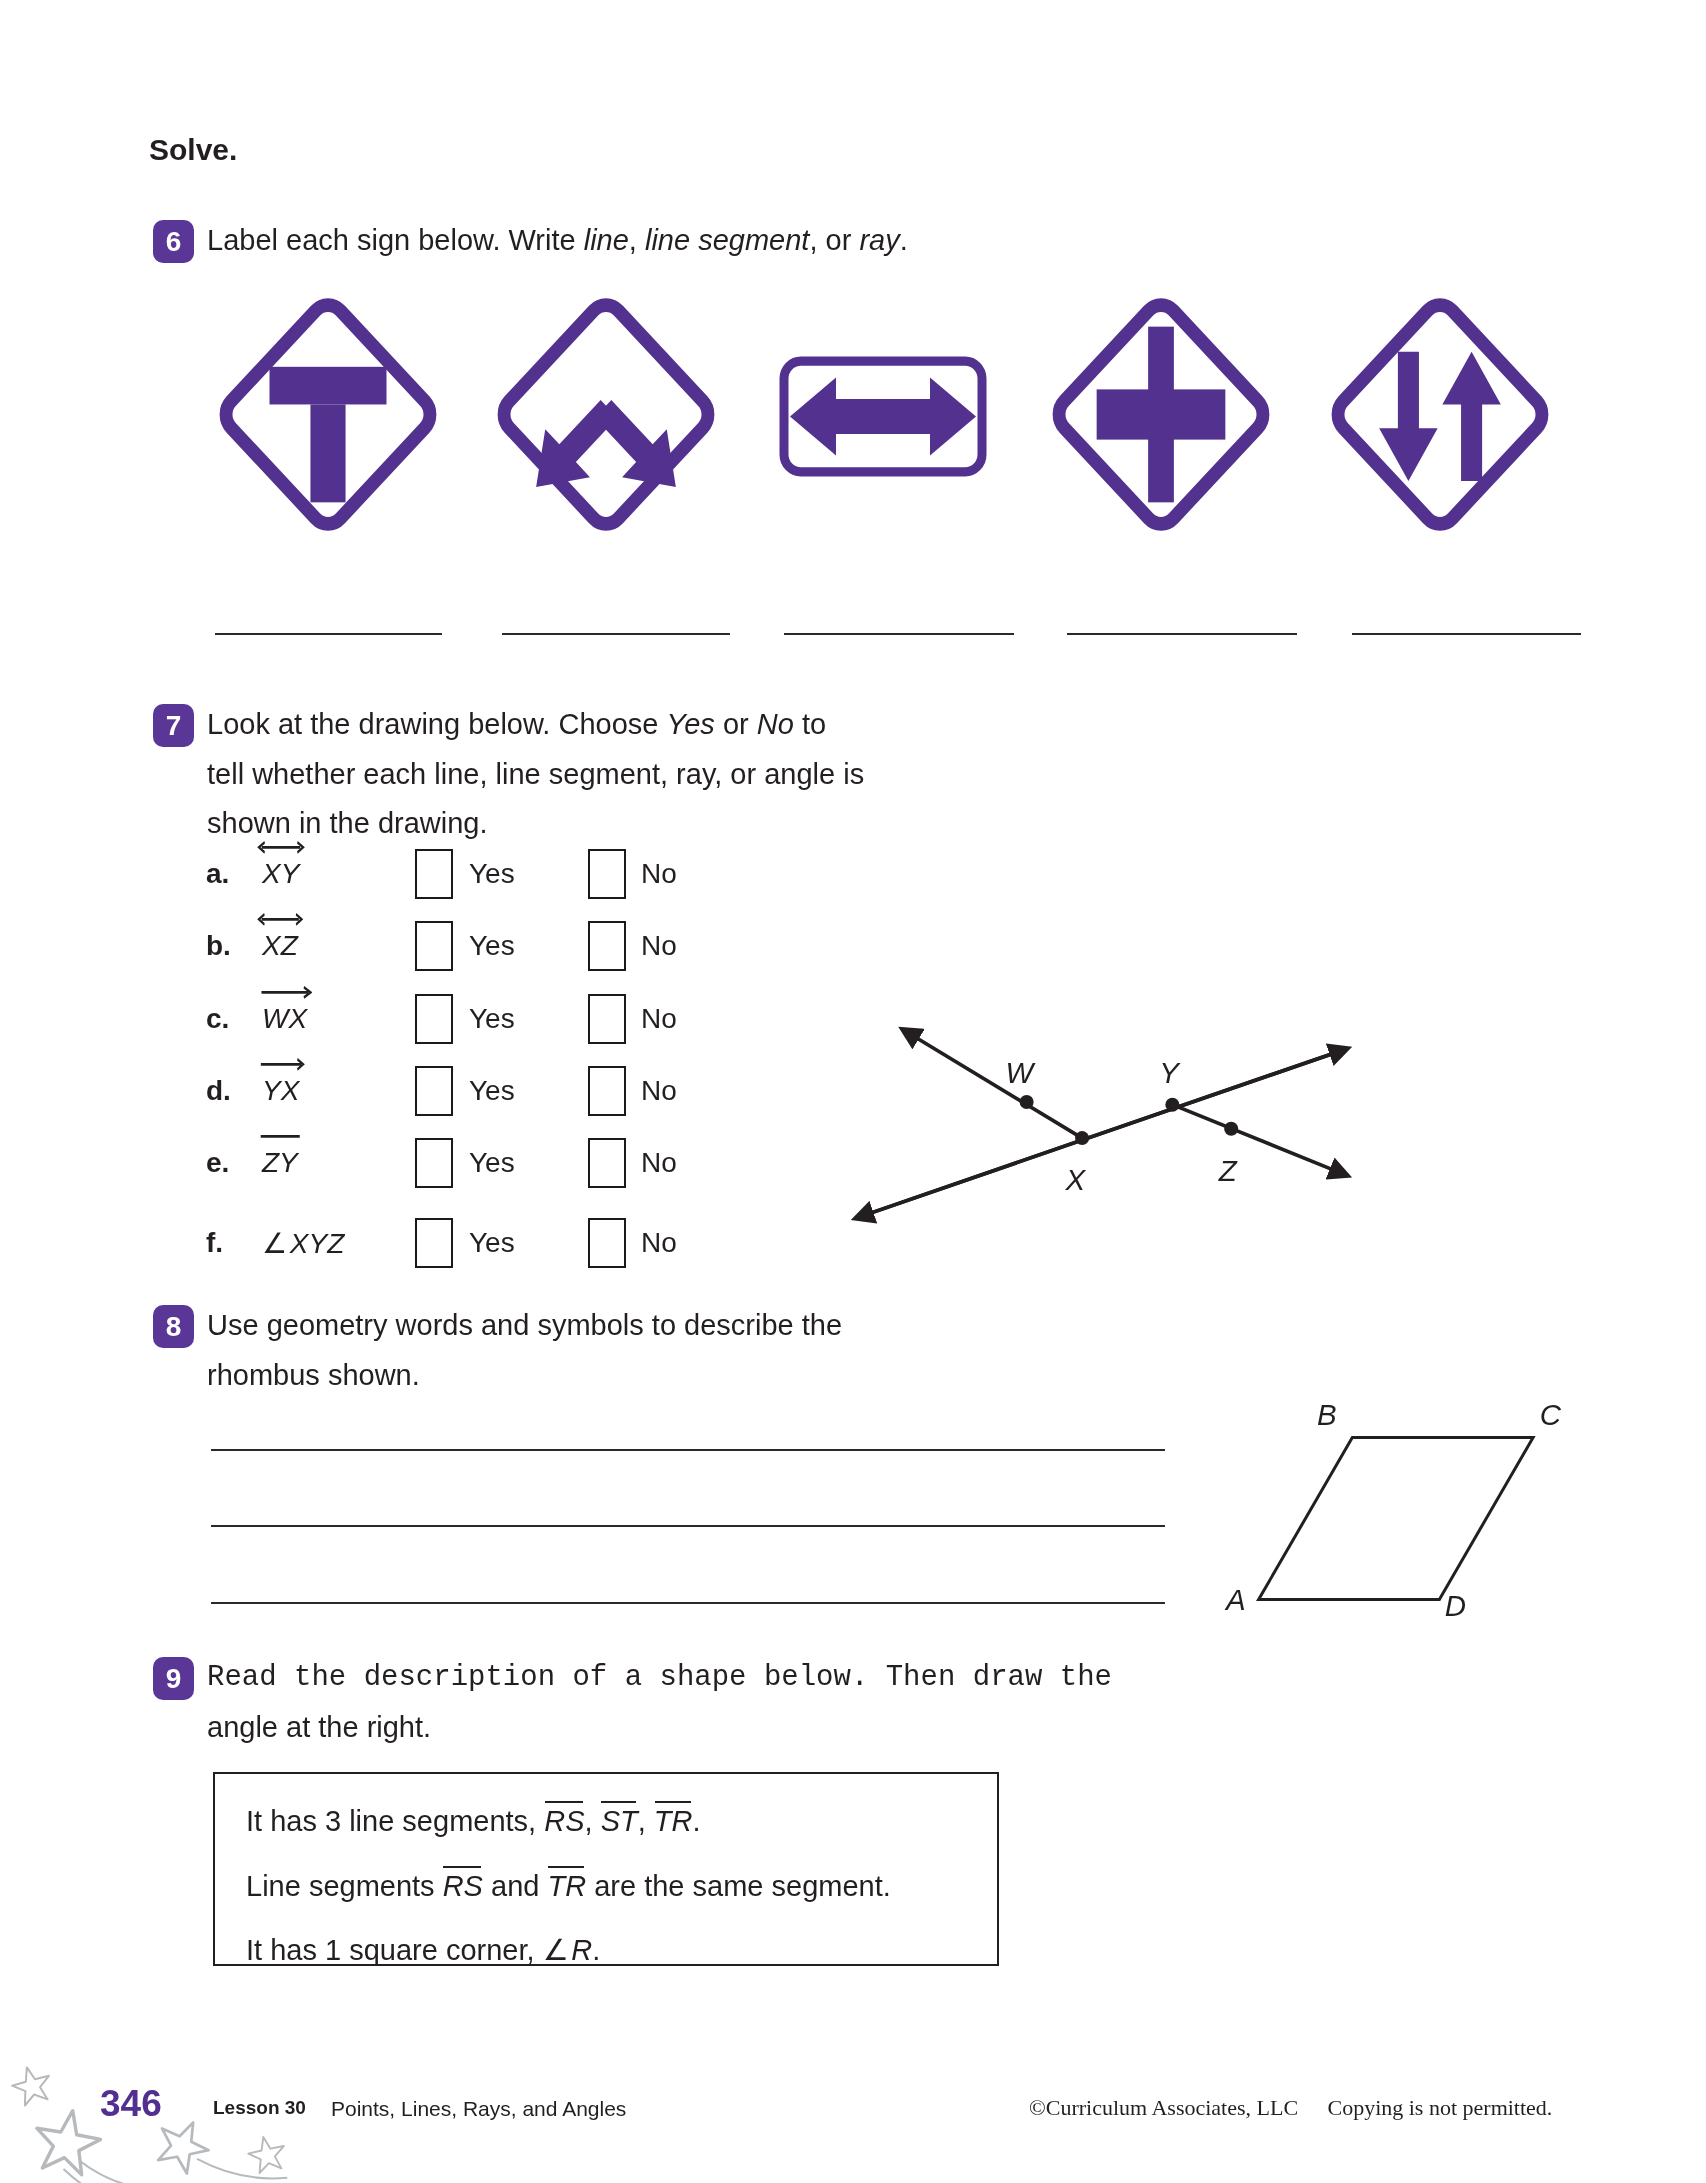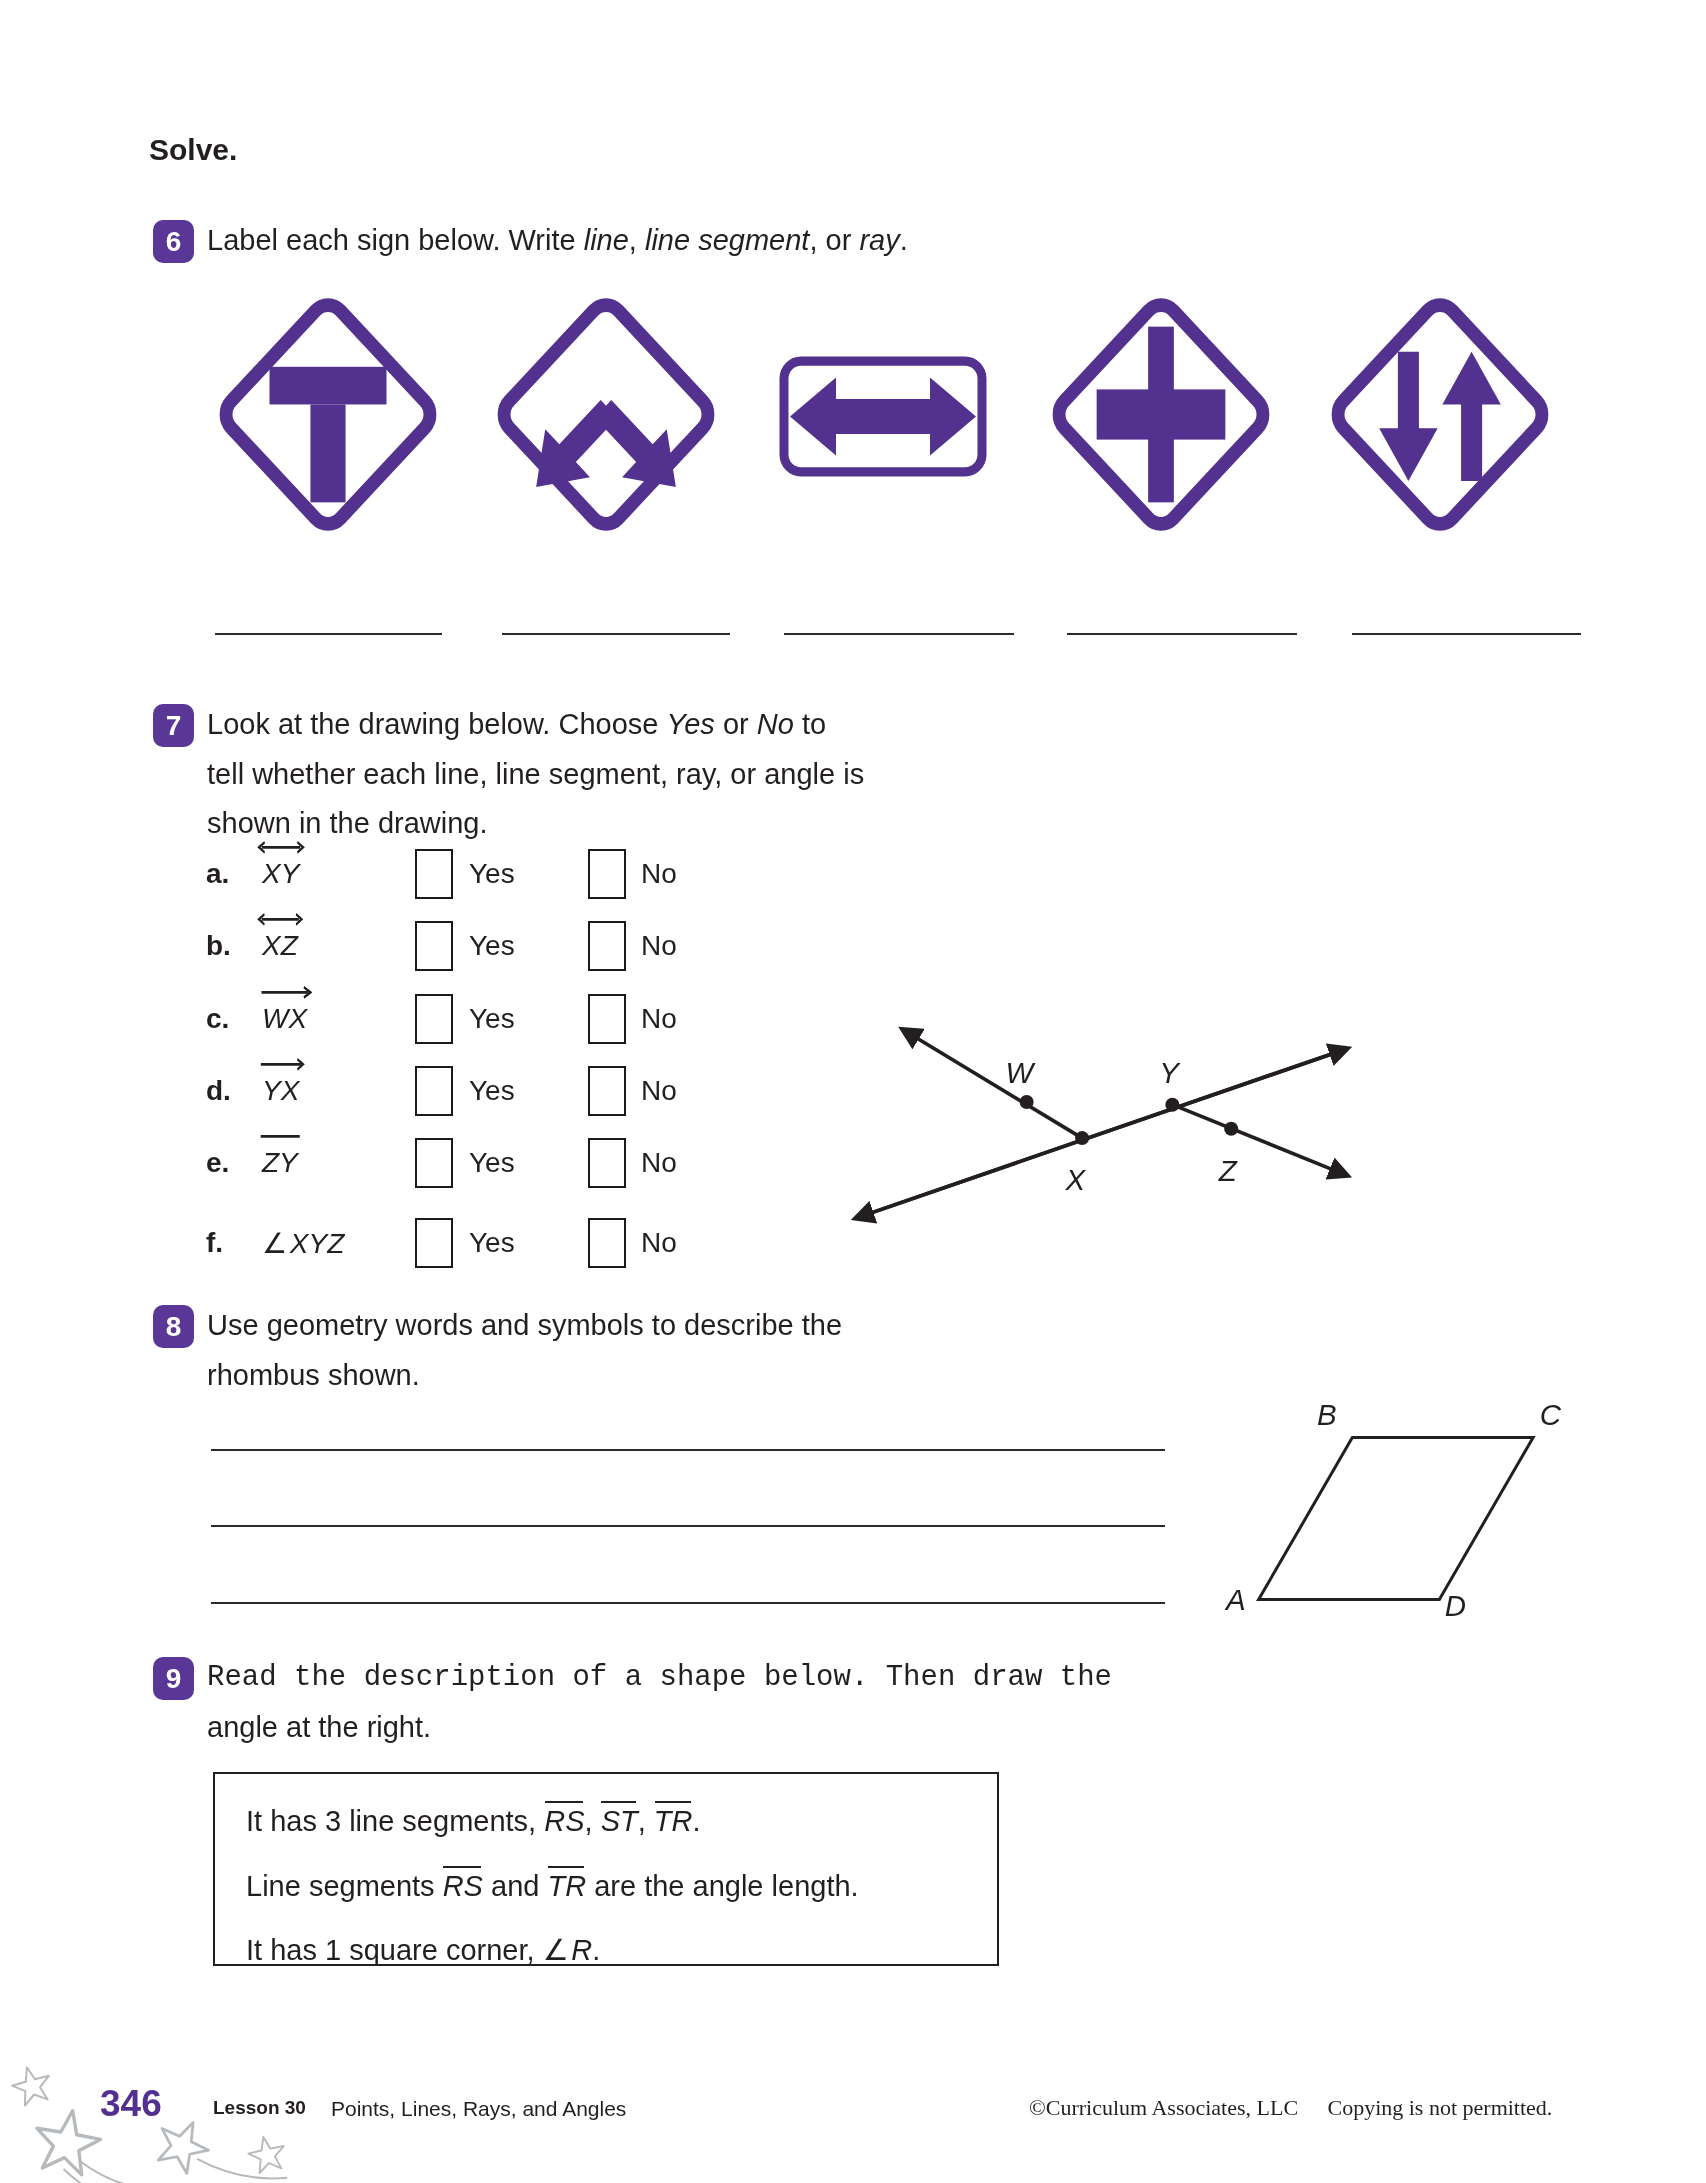--- a/index.html
+++ b/index.html
@@ -210,21 +210,21 @@
     <text class="figlabel" x="516" y="50" text-anchor="middle">C</text>
     <text class="figlabel" x="374" y="334" text-anchor="middle">D</text>
   </svg>
 
   <div class="badge" style="left:153px;top:1657px;">9</div>
   <div class="prompt" style="left:207px;top:1661px;font-family:Liberation Mono, monospace;">Read the description of a shape below. Then draw the</div>
   <div class="prompt" style="left:207px;top:1711px;">angle at the right.</div>
 
   <div class="descbox">
     <div class="boxline" style="top:31px;"><span>It has 3 line segments, </span><span class="ovl">RS</span><span>, </span><span class="ovl">ST</span><span>, </span><span class="ovl">TR</span><span>.</span></div>
-    <div class="boxline" style="top:96px;"><span>Line segments </span><span class="ovl">RS</span><span> and </span><span class="ovl">TR</span><span> are the angle length.</span></div>
+    <div class="boxline" style="top:96px;"><span>Line segments </span><span class="ovl">RS</span><span> and </span><span class="ovl">TR</span><span> are the same segment.</span></div>
     <div class="boxline" style="top:159px;"><span>It has 1 square corner, </span><span class="angsym">∠</span><span class="it">R</span><span>.</span></div>
   </div>
 
   <svg class="doodle" width="294" height="139" viewBox="0 0 440 207">
     <defs>
       <path id="starp" d="M0,-30 L7.1,-9.7 L28.5,-9.3 L11.4,3.7 L17.6,24.3 L0,12 L-17.6,24.3 L-11.4,3.7 L-28.5,-9.3 L-7.1,-9.7 Z"></path>
     </defs>
     <path class="swoosh" d="M118 172 Q200 235 300 207"></path>
     <path class="swoosh" d="M95 185 Q170 255 250 250"></path>
     <path class="swoosh" d="M295 170 Q360 205 430 198"></path>

